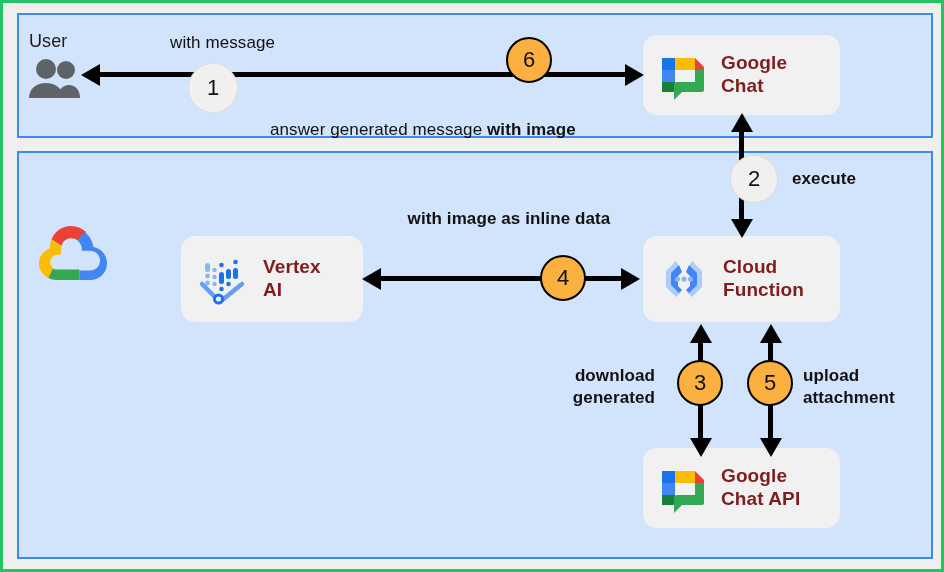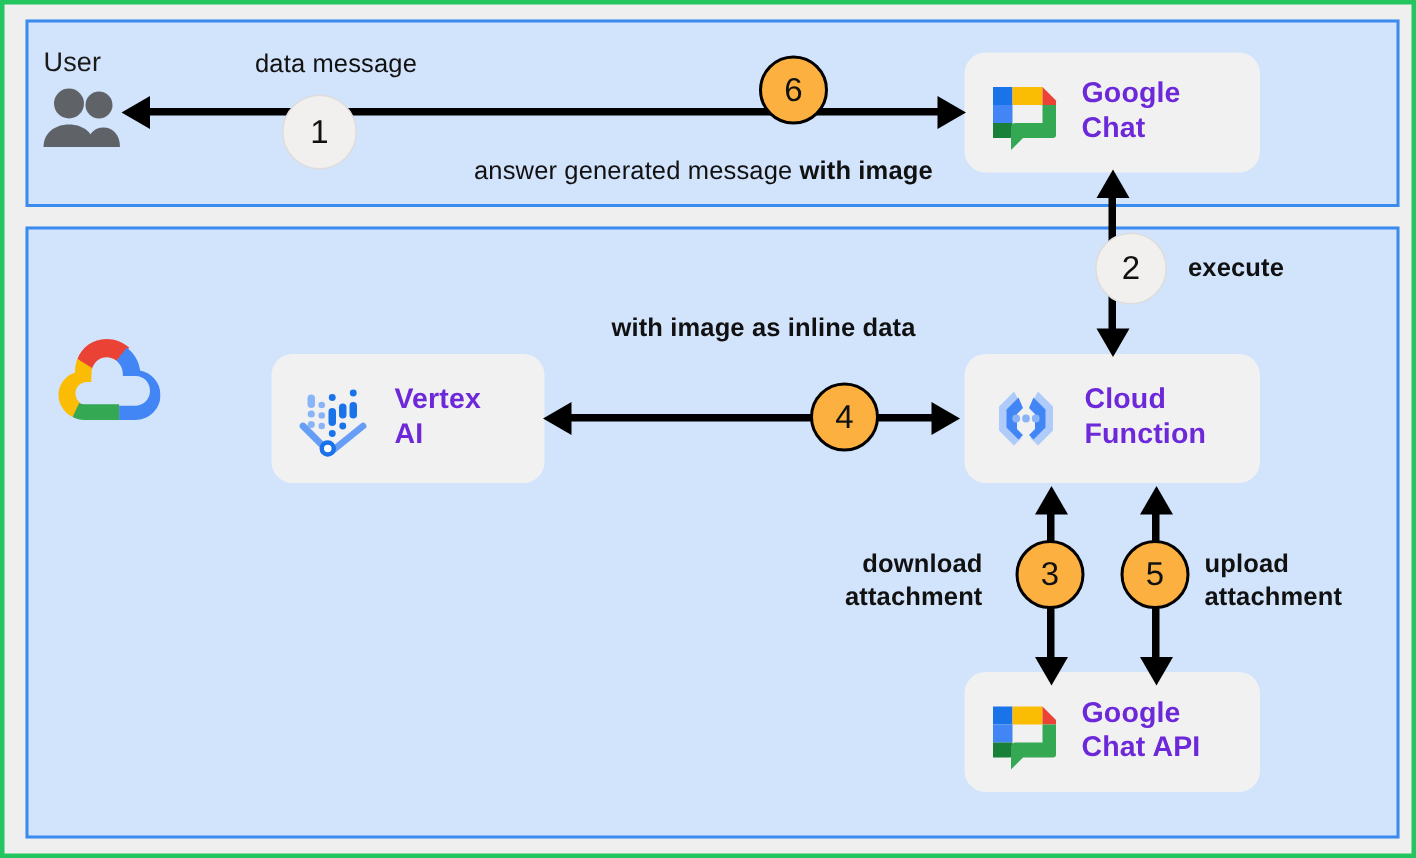--- a/index.html
+++ b/index.html
@@ -47,21 +47,21 @@
     display: flex;
     align-items: center;
     justify-content: flex-start;
     box-sizing: border-box;
     padding: 0 14px;
     gap: 12px;
   }
   .card-label {
     font-size: 19px;
     font-weight: bold;
-    color: #6d28d9;
+    color: #7f1d1d;
     line-height: 1.2;
     white-space: pre-line;
     letter-spacing: 0.1px;
   }
   #card-google-chat    { left: 640px; top: 32px;  width: 197px; height: 80px; }
   #card-vertex-ai      { left: 178px; top: 233px; width: 182px; height: 86px; }
   #card-cloud-function { left: 640px; top: 233px; width: 197px; height: 86px; }
   #card-chat-api       { left: 640px; top: 445px; width: 197px; height: 80px; }
 
   
@@ -214,23 +214,23 @@
       </svg>
     </span>
     <span class="card-label">Google
 Chat API</span>
   </div>
 
   <div class="hline" style="left:95px; top:69px; width:540px;"></div>
   <div class="arrowhead ah-left" style="left:78px; top:60.5px;"></div>
   <div class="arrowhead ah-right" style="left:622px; top:60.5px;"></div>
 
-  <div class="edge-label" style="left:167px; top:29px;">data message</div>
-
-  <div class="edge-label" style="left:267px; top:78px;margin-left:46px;">
+  <div class="edge-label" style="left:167px; top:29px;">with message</div>
+
+  <div class="edge-label" style="left:267px; top:94px;">
     <span class="seg-reg">answer generated message </span><span class="seg-bold">with image</span>
   </div>
 
   <div class="badge plain" style="left:185px; top:60px; width:50px; height:50px;">1</div>
 
   <div class="badge orange" style="left:503px; top:34px;">6</div>
 
   <div class="vline" style="left:736px; top:122px; width:5px; height:100px;"></div>
   <div class="arrowhead ah-up" style="left:727.5px; top:110px;"></div>
   <div class="arrowhead ah-down" style="left:727.5px; top:216px;"></div>
@@ -249,21 +249,21 @@
     <div class="seg-bold">with image as inline data</div>
   </div>
 
   <div class="vline" style="left:695px; top:333px; width:5px; height:108px;"></div>
   <div class="arrowhead ah-up" style="left:686.5px; top:321px;"></div>
   <div class="arrowhead ah-down" style="left:686.5px; top:435px;"></div>
 
   <div class="badge orange" style="left:674px; top:357px;">3</div>
 
   <div class="edge-label bold right" style="left:462px; top:362px; width:190px;">download
-attachment</div>
+generated</div>
 
   <div class="vline" style="left:765px; top:333px; width:5px; height:108px;"></div>
   <div class="arrowhead ah-up" style="left:756.5px; top:321px;"></div>
   <div class="arrowhead ah-down" style="left:756.5px; top:435px;"></div>
 
   <div class="badge orange" style="left:744px; top:357px;">5</div>
 
   <div class="edge-label bold" style="left:800px; top:362px; width:190px;">upload
 attachment</div>
 

